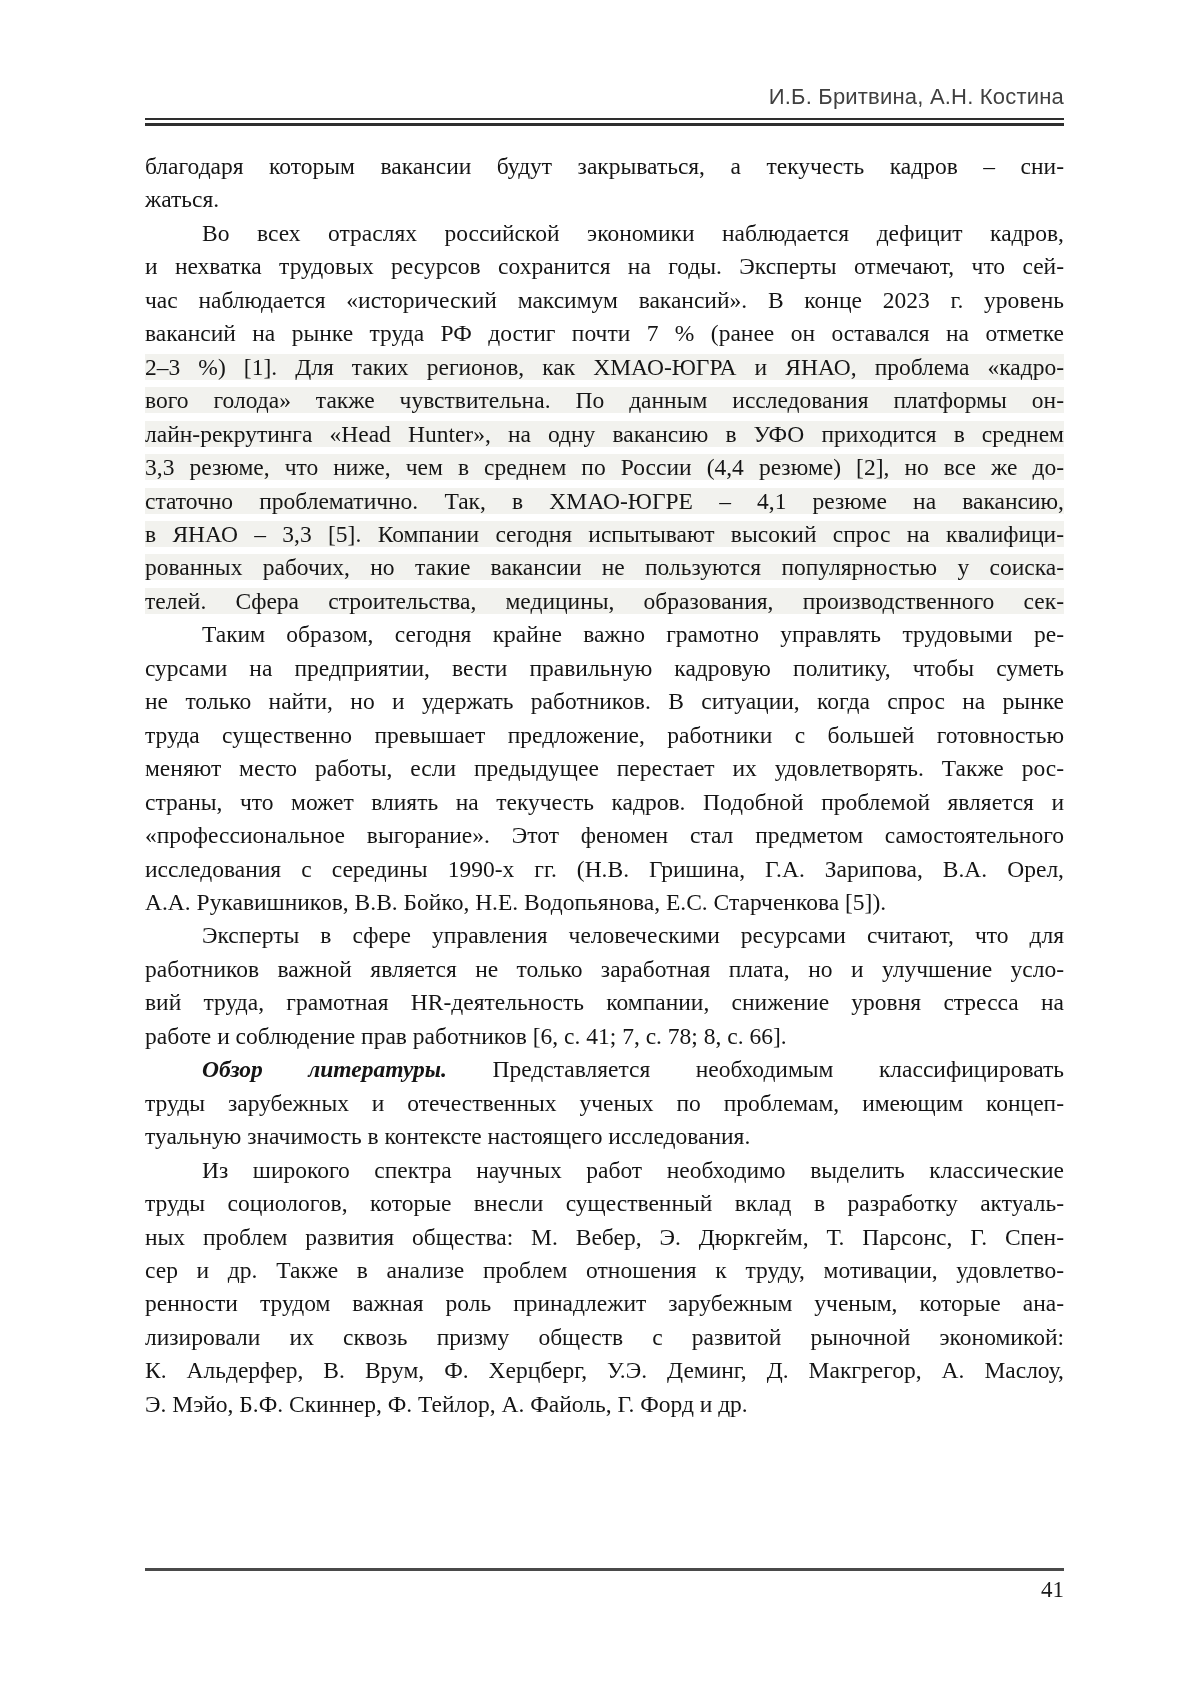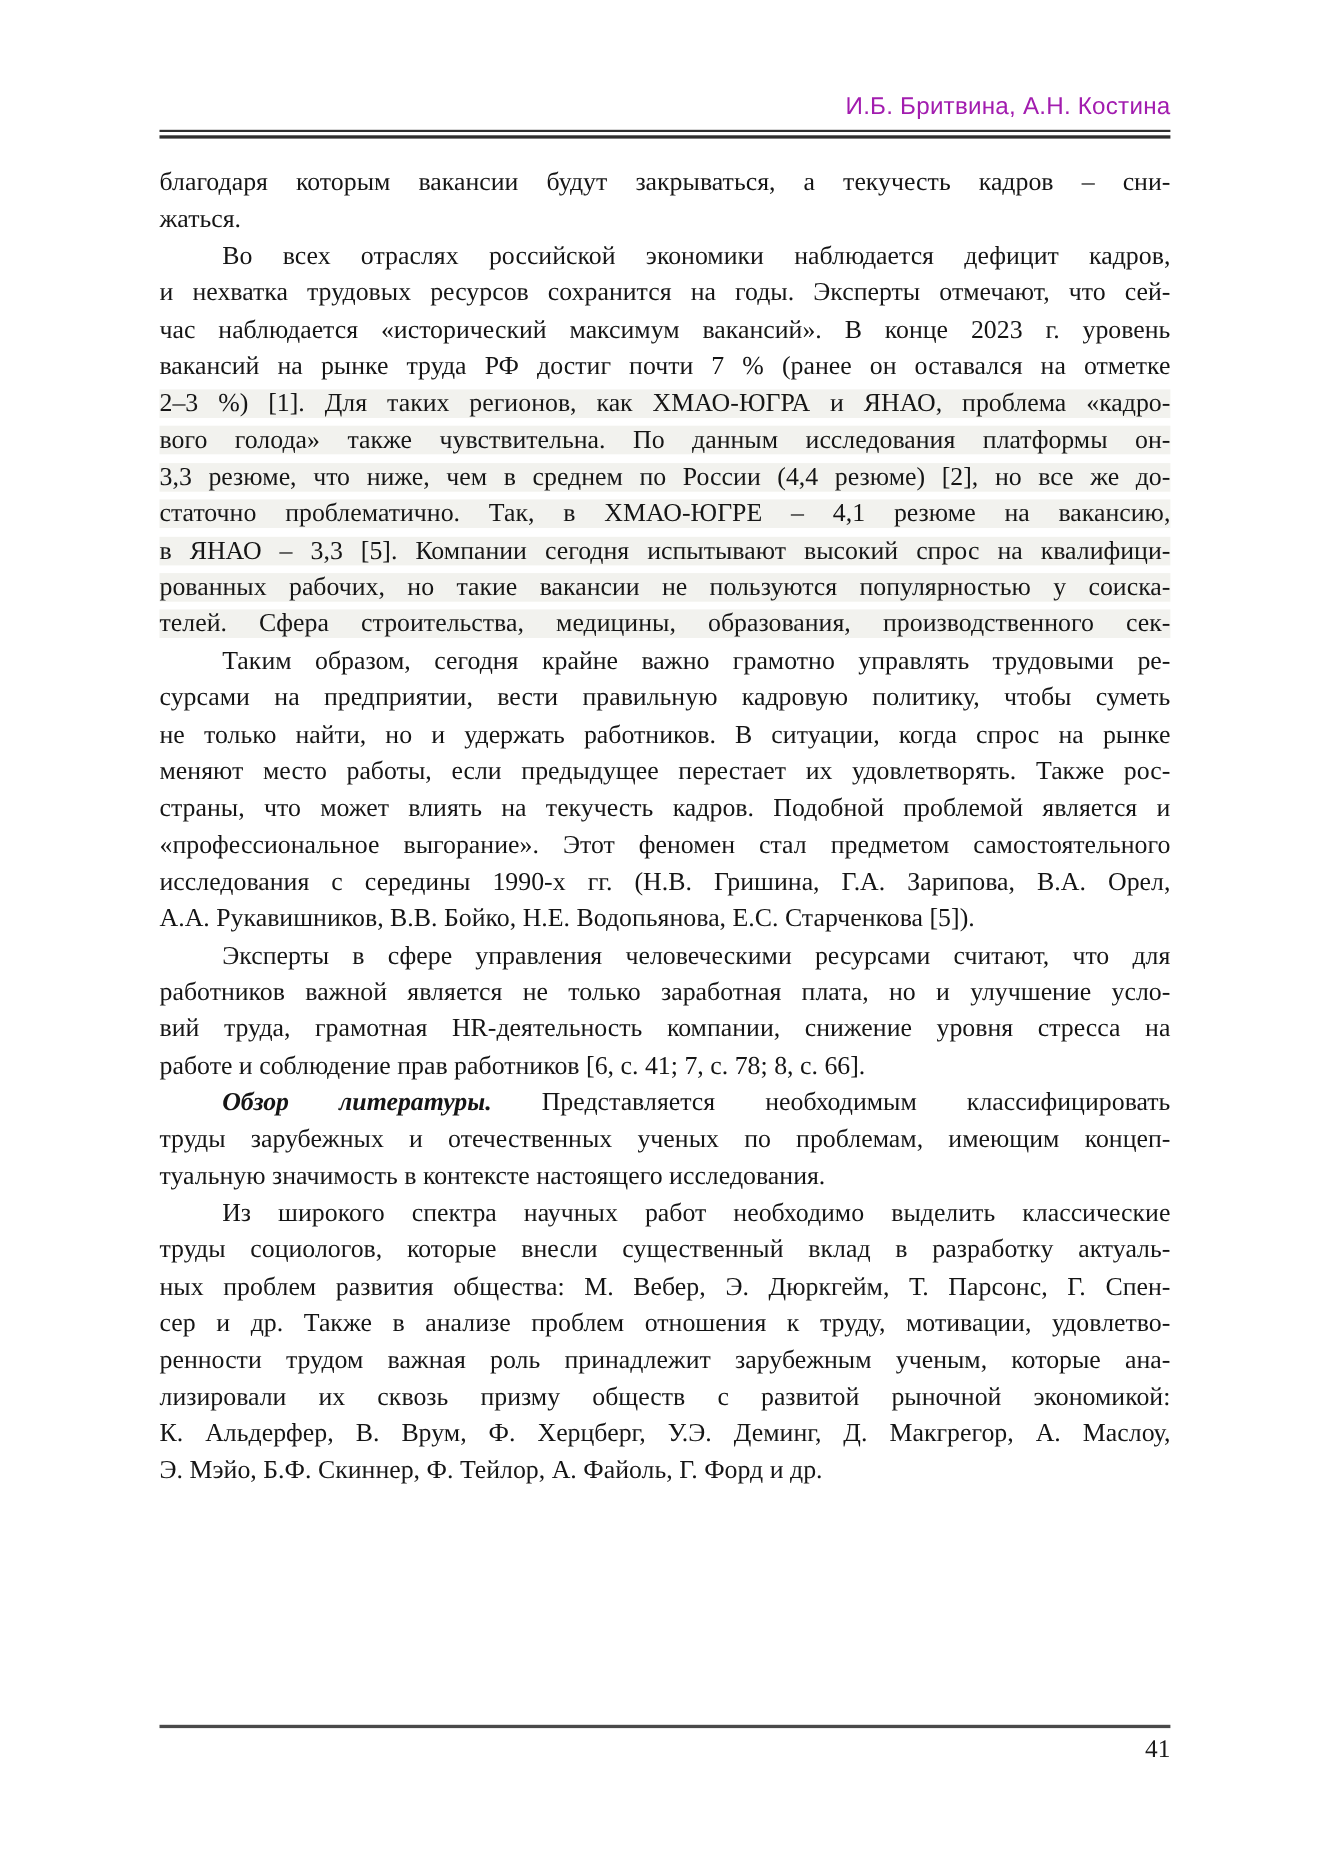--- a/index.html
+++ b/index.html
@@ -18,21 +18,21 @@
   }
   .running-head {
     position: absolute;
     top: 84px;
     left: 145px;
     width: 919px;
     text-align: right;
     font-family: "Liberation Sans", "DejaVu Sans", sans-serif;
     font-size: 22px;
     letter-spacing: 0.2px;
-    color: #a21caf;
+    color: #404040;
   }
   .head-rule {
     position: absolute;
     top: 118px;
     left: 145px;
     width: 919px;
     height: 3px;
     border-top: 2px solid #2e2e2e;
     border-bottom: 3px solid #2e2e2e;
   }
@@ -92,28 +92,30 @@
 
   <div class="body-text" id="body-text">
       <div class="line"><span class="ln">благодаря которым вакансии будут закрываться, а текучесть кадров – сни-</span></div>
       <div class="line last"><span class="ln">жаться.</span></div>
       <div class="line indent"><span class="ln">Во всех отраслях российской экономики наблюдается дефицит кадров,</span></div>
       <div class="line"><span class="ln">и нехватка трудовых ресурсов сохранится на годы. Эксперты отмечают, что сей-</span></div>
       <div class="line"><span class="ln">час наблюдается «исторический максимум вакансий». В конце 2023 г. уровень</span></div>
       <div class="line"><span class="ln">вакансий на рынке труда РФ достиг почти 7 % (ранее он оставался на отметке</span></div>
       <div class="line shaded"><span class="ln">2–3 %) [1]. Для таких регионов, как ХМАО-ЮГРА и ЯНАО, проблема «кадро-</span></div>
       <div class="line shaded"><span class="ln">вого голода» также чувствительна. По данным исследования платформы он-</span></div>
+      <div class="line shaded"><span class="ln">лайн-рекрутинга «Head Hunter», на одну вакансию в УФО приходится в среднем</span></div>
       <div class="line shaded"><span class="ln">3,3 резюме, что ниже, чем в среднем по России (4,4 резюме) [2], но все же до-</span></div>
       <div class="line shaded"><span class="ln">статочно проблематично. Так, в ХМАО-ЮГРЕ – 4,1 резюме на вакансию,</span></div>
       <div class="line shaded"><span class="ln">в ЯНАО – 3,3 [5]. Компании сегодня испытывают высокий спрос на квалифици-</span></div>
       <div class="line shaded"><span class="ln">рованных рабочих, но такие вакансии не пользуются популярностью у соиска-</span></div>
       <div class="line shaded"><span class="ln">телей. Сфера строительства, медицины, образования, производственного сек-</span></div>
       <div class="line indent"><span class="ln">Таким образом, сегодня крайне важно грамотно управлять трудовыми ре-</span></div>
       <div class="line"><span class="ln">сурсами на предприятии, вести правильную кадровую политику, чтобы суметь</span></div>
       <div class="line"><span class="ln">не только найти, но и удержать работников. В ситуации, когда спрос на рынке</span></div>
+      <div class="line"><span class="ln">труда существенно превышает предложение, работники с большей готовностью</span></div>
       <div class="line"><span class="ln">меняют место работы, если предыдущее перестает их удовлетворять. Также рос-</span></div>
       <div class="line"><span class="ln">страны, что может влиять на текучесть кадров. Подобной проблемой является и</span></div>
       <div class="line"><span class="ln">«профессиональное выгорание». Этот феномен стал предметом самостоятельного</span></div>
       <div class="line"><span class="ln">исследования с середины 1990-х гг. (Н.В. Гришина, Г.А. Зарипова, В.А. Орел,</span></div>
       <div class="line last"><span class="ln">А.А. Рукавишников, В.В. Бойко, Н.Е. Водопьянова, Е.С. Старченкова [5]).</span></div>
       <div class="line indent"><span class="ln">Эксперты в сфере управления человеческими ресурсами считают, что для</span></div>
       <div class="line"><span class="ln">работников важной является не только заработная плата, но и улучшение усло-</span></div>
       <div class="line"><span class="ln">вий труда, грамотная HR-деятельность компании, снижение уровня стресса на</span></div>
       <div class="line last"><span class="ln">работе и соблюдение прав работников [6, с. 41; 7, с. 78; 8, с. 66].</span></div>
       <div class="line indent"><span class="ln"><span class="lead">Обзор литературы.</span> Представляется необходимым классифицировать</span></div>

